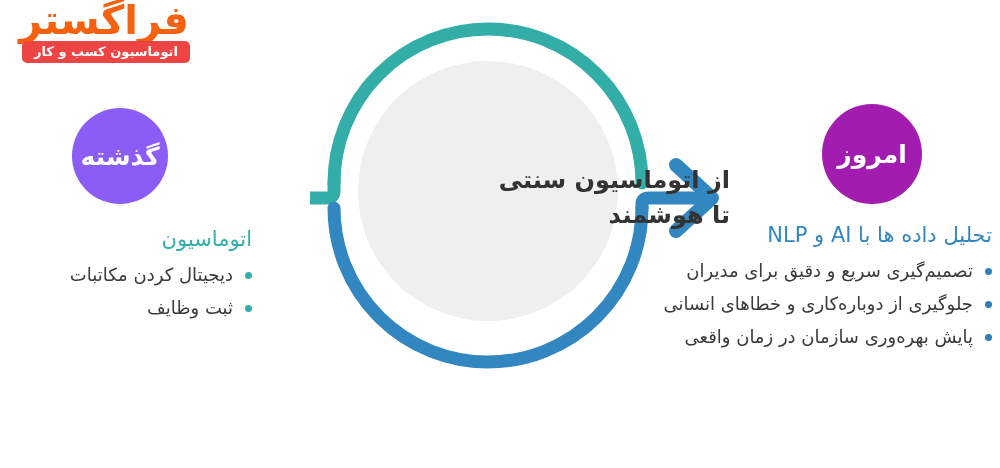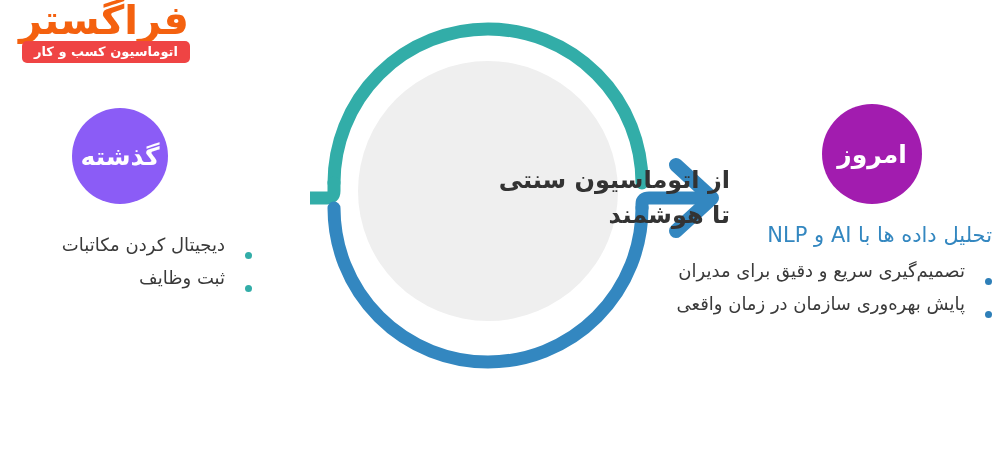--- a/index.html
+++ b/index.html
@@ -136,23 +136,23 @@
   #col-today .col-heading { color: #3387C0; }
 
   .bullet-list {
     list-style: none;
     margin: 0;
     padding: 0;
   }
   .bullet-list li {
     display: flex;
     flex-direction: row;
-    align-items: flex-end;
+    align-items: center;
     justify-content: flex-start;
-    gap: 20px;
+    gap: 12px;
     font-size: 18px;
     color: #3A3A3A;
     line-height: 1.55;
     margin: 5px 0;
     white-space: nowrap;
     padding-left: 8px;
   }
   .bullet-list li .dot {
     flex: 0 0 auto;
     width: 7px;
@@ -202,20 +202,21 @@
     <div class="line">از اتوماسیون سنتی</div>
     <div class="line">تا هوشمند</div>
   </div>
 </div>
 
 <div class="node-circle" id="circle-past">گذشته</div>
 
 <div class="node-circle" id="circle-today">امروز</div>
 
 <div class="column" id="col-past">
+  <div class="col-heading">اتوماسیون</div>
   <ul class="bullet-list">
     <li>
       <span class="dot"></span>
       <span>دیجیتال کردن مکاتبات</span>
     </li>
     <li>
       <span class="dot"></span>
       <span>ثبت وظایف</span>
     </li>
   </ul>
@@ -223,16 +224,20 @@
 
 <div class="column" id="col-today">
   <div class="col-heading">تحلیل داده ها با AI و NLP</div>
   <ul class="bullet-list">
     <li>
       <span class="dot"></span>
       <span>تصمیم‌گیری سریع و دقیق برای مدیران</span>
     </li>
     <li>
       <span class="dot"></span>
+      <span>جلوگیری از دوباره‌کاری و خطاهای انسانی</span>
+    </li>
+    <li>
+      <span class="dot"></span>
       <span>پایش بهره‌وری سازمان در زمان واقعی</span>
     </li>
   </ul>
 </div>
 
 </body></html>

